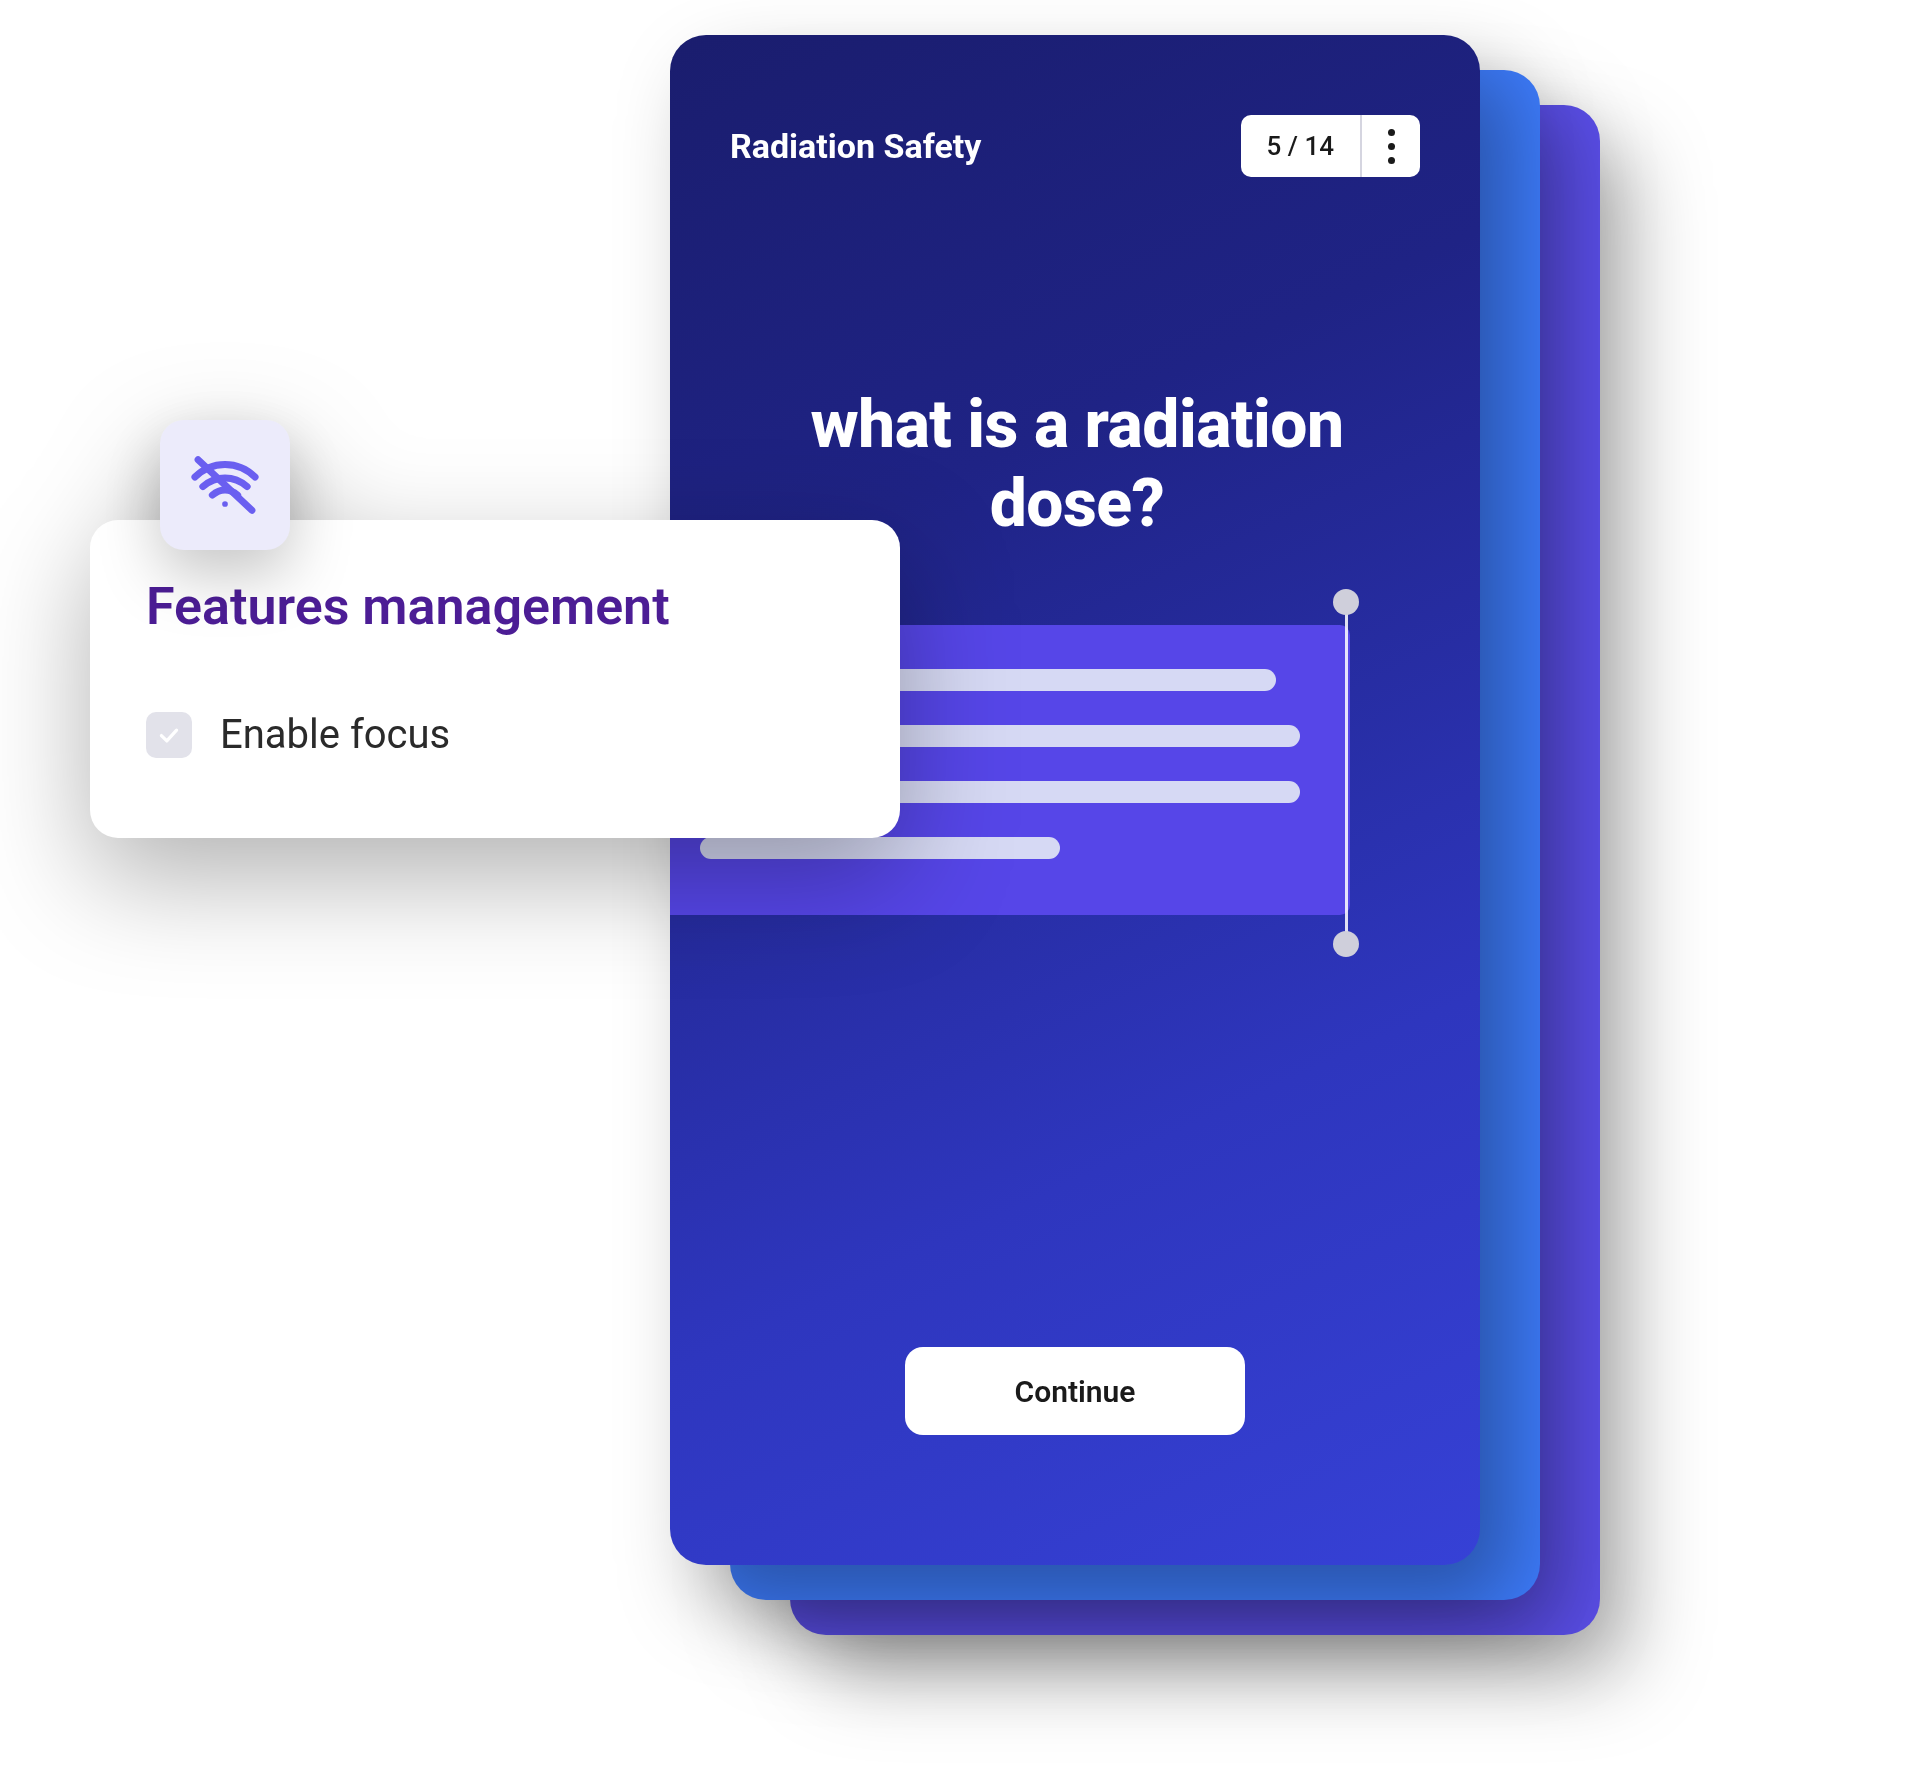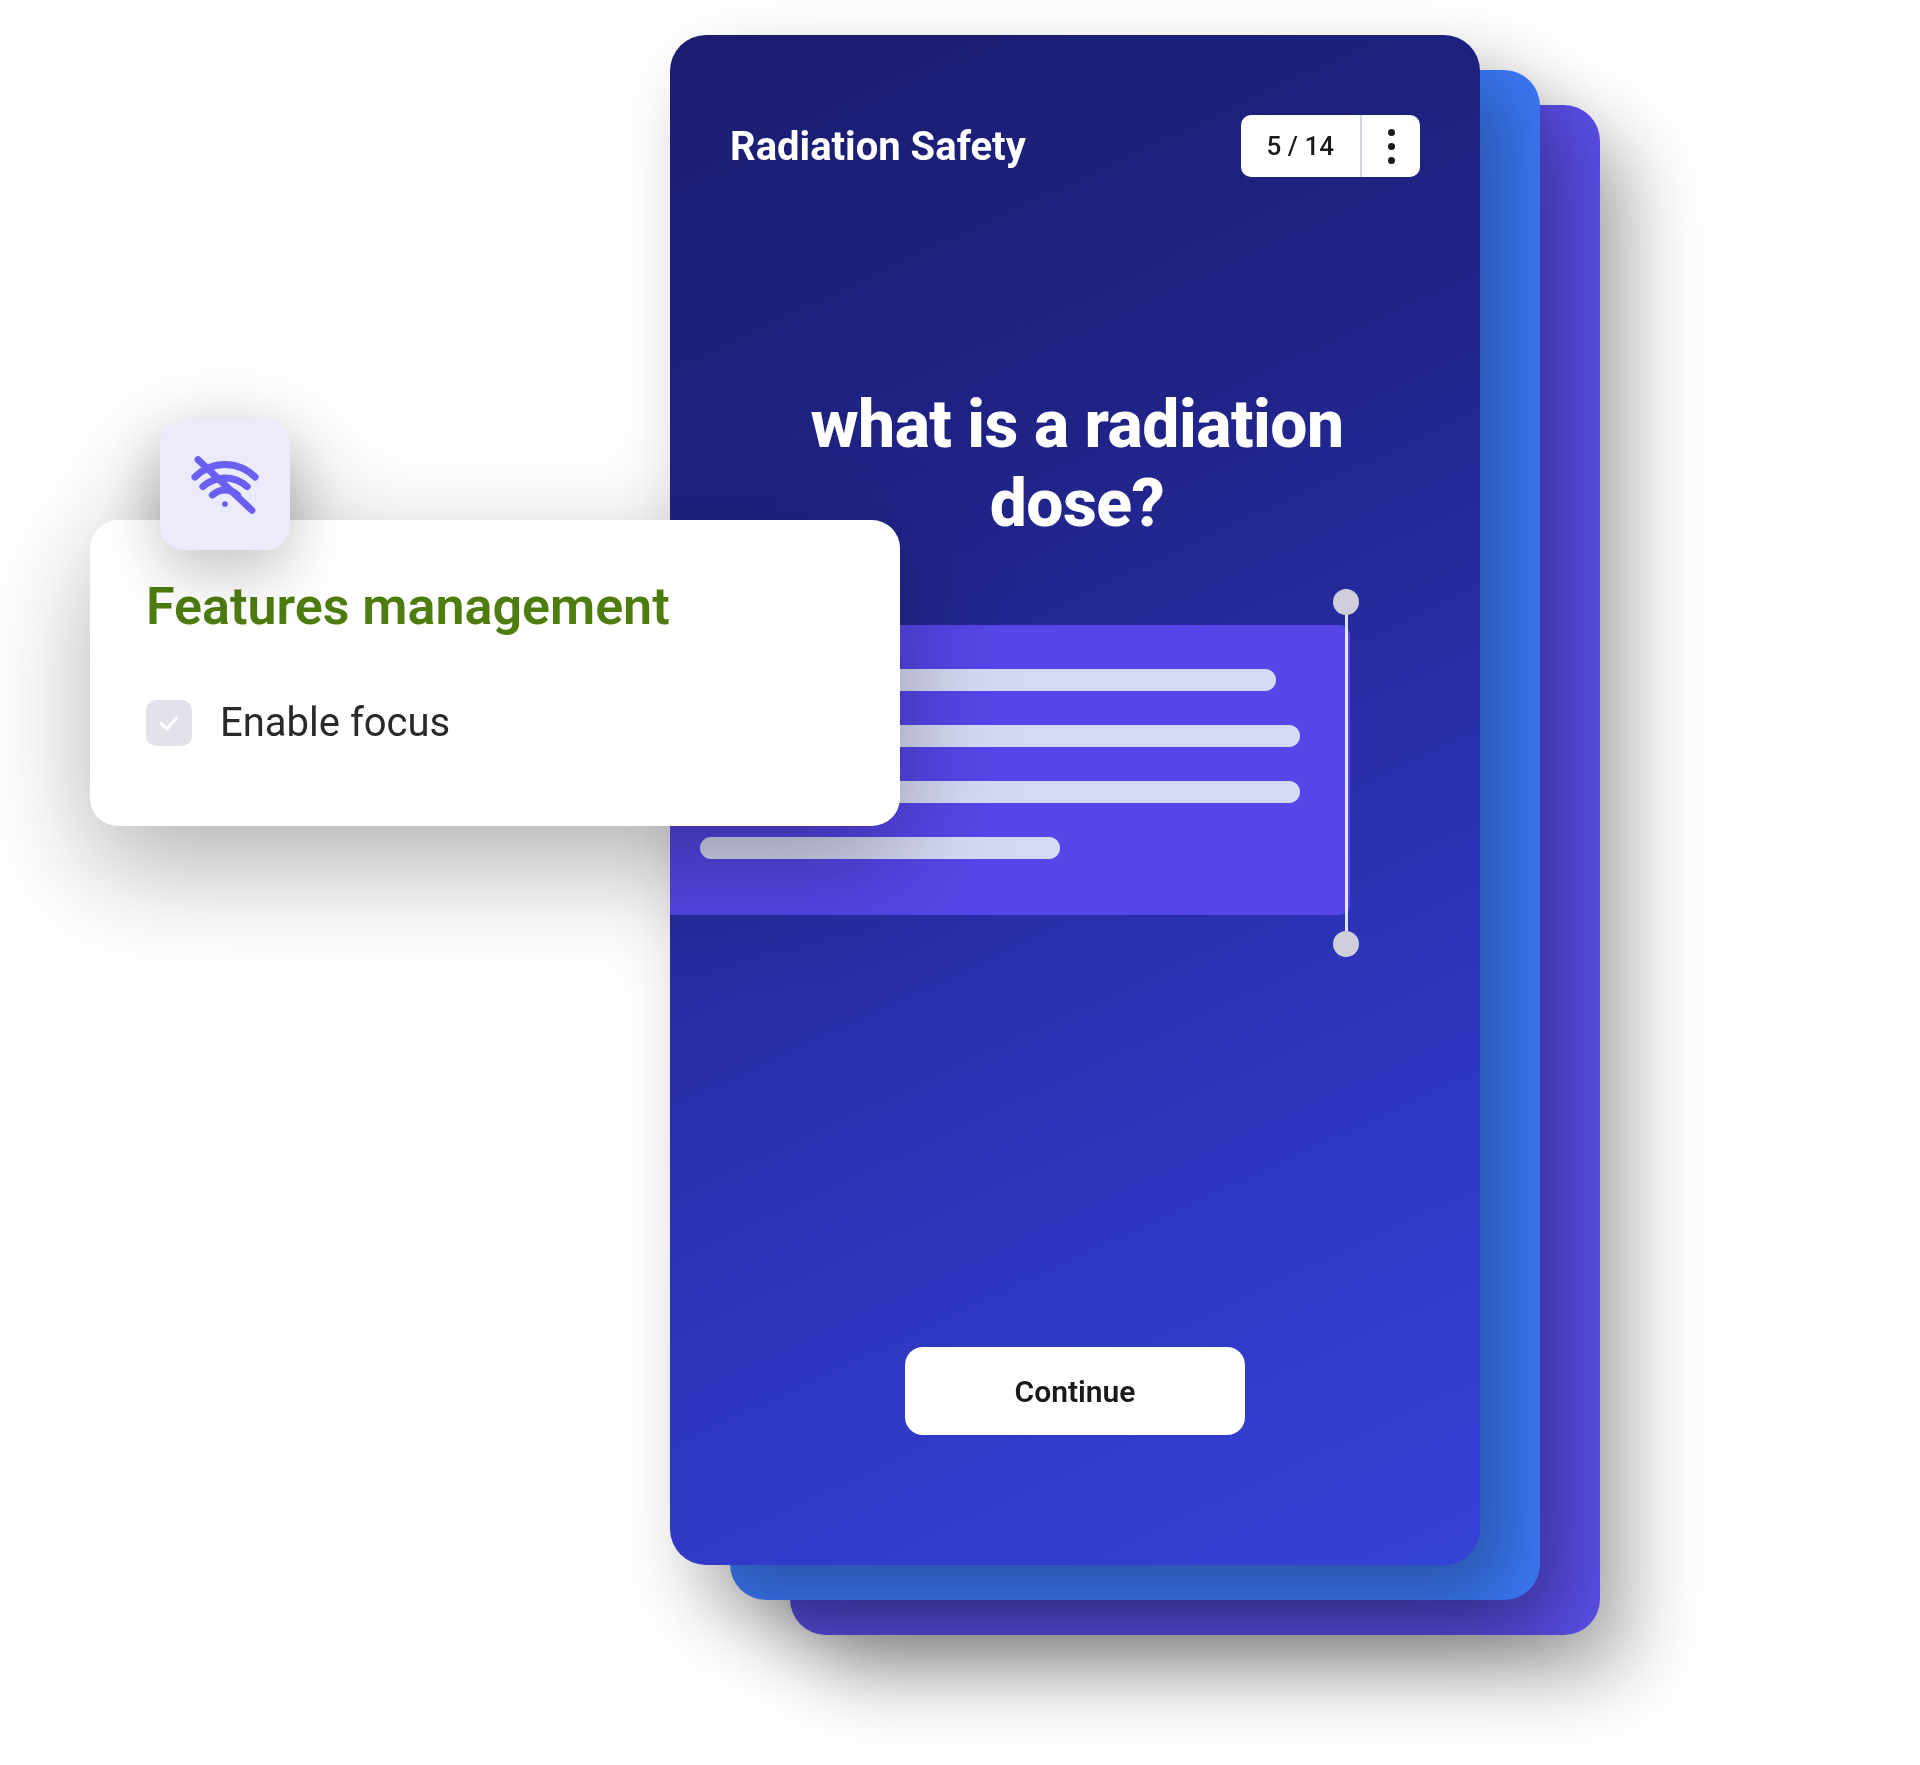--- a/index.html
+++ b/index.html
@@ -65,21 +65,21 @@
       top: 80px;
       left: 60px;
       right: 60px;
       display: flex;
       align-items: center;
       justify-content: space-between;
     }
 
     .phone-title {
       color: #ffffff;
-      font-size: 40px;
+      font-size: 34px;
       font-weight: 700;
     }
 
     .header-right {
       display: flex;
       align-items: stretch;
       background: #ffffff;
       border-radius: 10px;
       overflow: hidden;
       height: 62px;
@@ -208,22 +208,22 @@
       border-radius: 24px;
       display: flex;
       align-items: center;
       justify-content: center;
       filter: drop-shadow(0 25px 30px rgba(0,0,0,0.22));
     }
 
     .features-title {
       font-size: 52px;
       font-weight: 600;
-      color: #4d7c0f;
-      margin-bottom: 42px;
+      color: #4c1d95;
+      margin-bottom: 54px;
     }
 
     .feature-item {
       display: flex;
       align-items: center;
       gap: 28px;
       padding: 20px 0;
     }
 
     .checkbox {

